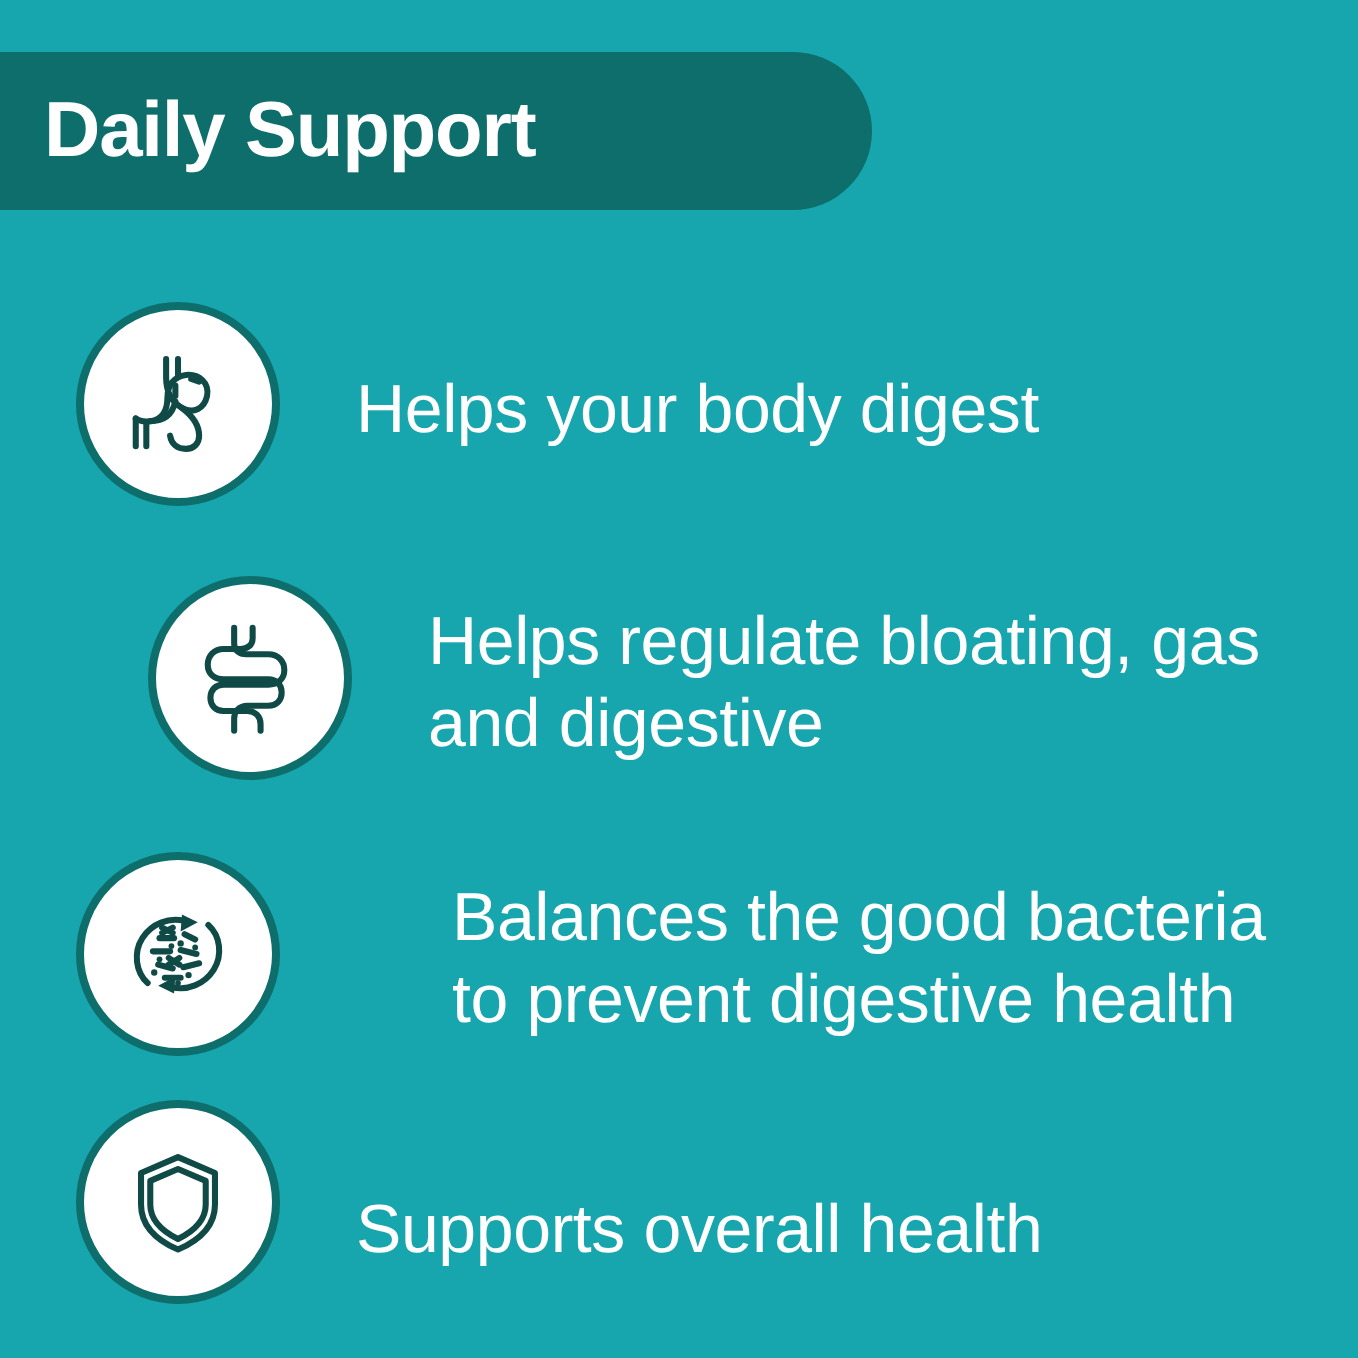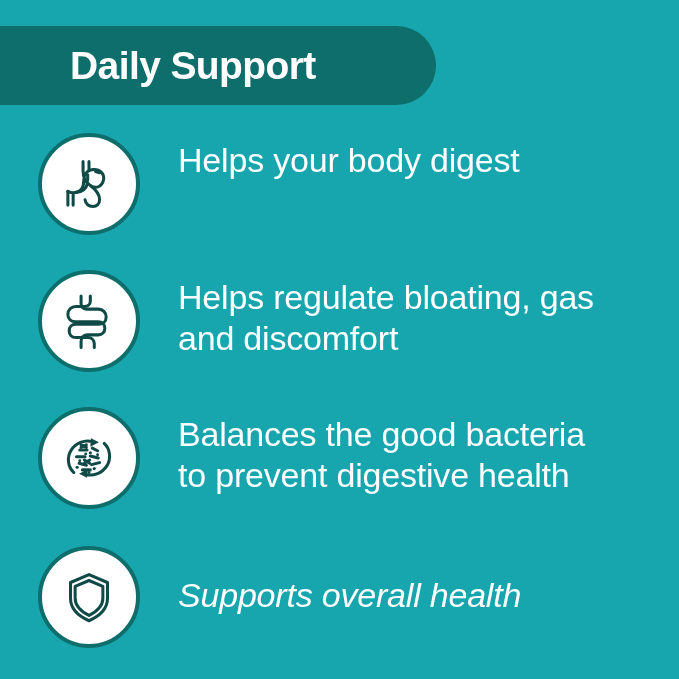--- a/index.html
+++ b/index.html
@@ -31,42 +31,42 @@
     top: 26px;
     width: 476px;
     height: 79px;
     background: #0d6e6b;
     border-radius: 0 46px 46px 0;
     display: flex;
     align-items: center;
   }
 
   .header-title {
-    margin-left: 110px;
+    margin-left: 62px;
     color: #ffffff;
     font-size: 39px;
     font-weight: bold;
     letter-spacing: -0.6px;
     line-height: 1;
     white-space: nowrap;
   }
 
   
   .rows {
     position: absolute;
     left: 0;
     top: 133px;
     width: 679px;
   }
 
   .benefit-row {
     position: relative;
     height: 137px;
     display: flex;
-    align-items: flex-start;
+    align-items: center;
   }
 
   .icon-badge {
     position: relative;
     flex: 0 0 auto;
     width: 102px;
     height: 102px;
     margin-left: 38px;
     border-radius: 50%;
     background: #ffffff;
@@ -103,24 +103,24 @@
     line-height: 41px;
     font-weight: normal;
     letter-spacing: -0.2px;
     max-width: 490px;
   }
 
   .benefit-text .ln { display: block; white-space: nowrap; }
 
   
   .benefit-row.r1 { height: 137px; }
-  .benefit-row.r2 { height: 137px; }
-  .benefit-row.r3 { height: 139px; }
+  .benefit-row.r2 { height: 137px; padding-left: 36px; }
+  .benefit-row.r3 { height: 139px; gap: 48px; }
   .benefit-row.r4 { height: 110px; }
-  .benefit-row.r4 .benefit-text { margin-top: 29px; font-style: italic; }
+  .benefit-row.r4 .benefit-text { margin-top: 29px; }
 </style>
 </head>
 <body>
 
 <div id="infographic">
 
   <div class="header-pill">
     <div class="header-title">Daily Support</div>
   </div>
 
@@ -146,21 +146,21 @@
 
     <div class="benefit-row r2">
       <div class="icon-badge">
         <svg viewBox="0 0 100 100">
           <path class="st" d="M38 12 L38 24 C38 29 42 32 47 32 L64 32 C71 32 76 37 76 44 C76 51 71 55 64 55 L30 55 C24 55 20 59 20 65 C20 71 24 75 30 75 L48 75 C54 75 58 79 58 85 L58 90"></path>
           <path class="st" d="M52 12 L52 20 C52 25 48 28 43 28 L30 28 C23 28 18 33 18 40 C18 47 23 51 30 51 L64 51 C70 51 74 55 74 61 C74 67 70 71 64 71 L48 71 C42 71 38 75 38 81 L38 90"></path>
         </svg>
       </div>
       <div class="benefit-text">
         <span class="ln">Helps regulate bloating, gas</span>
-        <span class="ln">and discomfort</span>
+        <span class="ln">and digestive</span>
       </div>
     </div>
 
     <div class="benefit-row r3">
       <div class="icon-badge">
         <svg viewBox="0 0 100 100">
 
           <path class="st" d="M73 28 C82 36 84 51 77 62 C70 73 57 78 45 75" stroke-width="4.4"></path>
           <path class="stf" d="M47 80 L35 74 L48 67 Z"></path>
           <path class="st" d="M27 72 C18 64 16 49 23 38 C30 27 43 22 55 25" stroke-width="4.4"></path>

